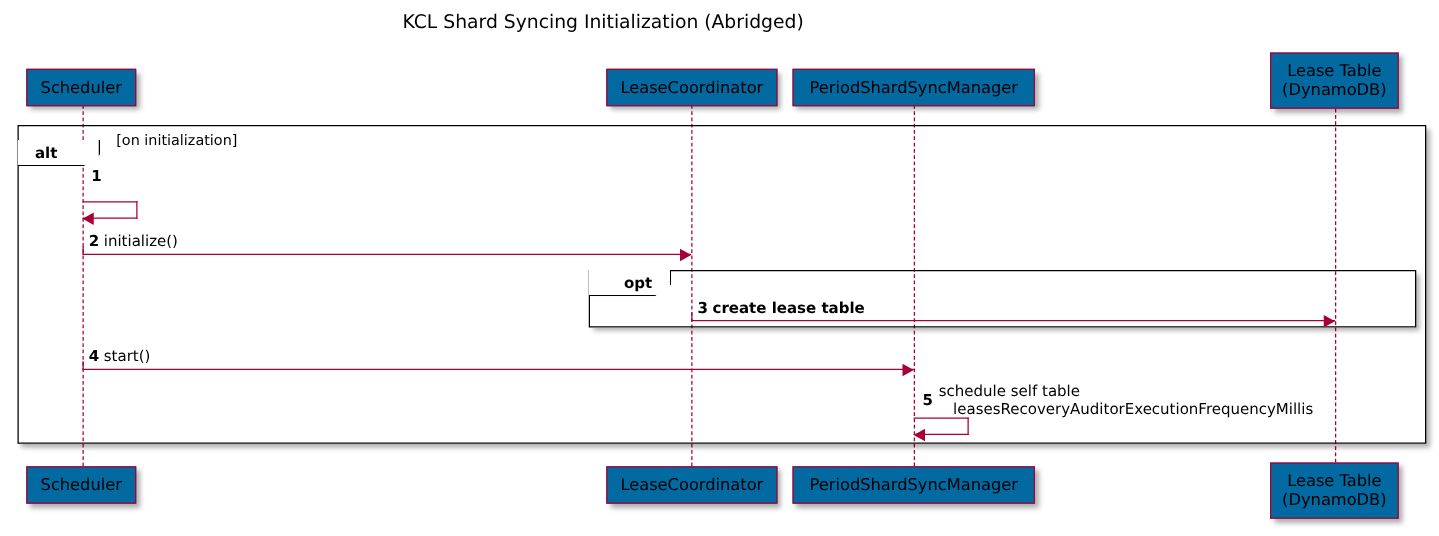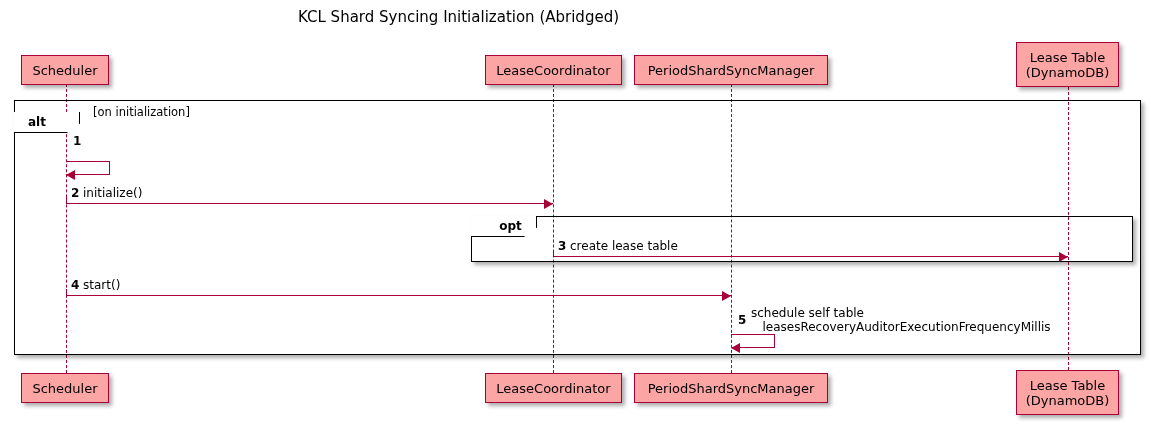--- a/index.html
+++ b/index.html
@@ -17,32 +17,33 @@
   }
   #title {
     position: absolute;
     top: 8px;
     left: 0;
     width: 917px;
     text-align: center;
     font-size: 15px;
     color: #000000;
     font-family: "DejaVu Sans", sans-serif;
+    padding-left: 24px;
   }
   
   .lifeline {
     position: absolute;
     width: 0;
     border-left: 1px dashed #A80036;
   }
   
   .participant {
     position: absolute;
     box-sizing: border-box;
-    background: #fca5a5;
+    background: #0369a1;
     border: 1.5px solid #A80036;
     box-shadow: 3px 3px 4px rgba(0,0,0,0.32);
     display: flex;
     align-items: center;
     justify-content: center;
     text-align: center;
     font-size: 13px;
     line-height: 15px;
     color: #000000;
     white-space: pre;
@@ -164,21 +165,21 @@
   <div class="self-loop" style="left:66px; top:161px; width:44px; height:14px;"></div>
   <div class="msg-arrow left" style="left:66px; top:170px;"></div>
 
   <div class="msg-seq" style="left:71px; top:186px;">2</div>
   <div class="msg-label" style="left:83px; top:186px;">initialize()</div>
   <div class="msg-line" style="left:66px; top:203px; width:487px;"></div>
   <div class="tick" style="left:66px; top:197px; height:7px;"></div>
   <div class="msg-arrow right" style="left:544px; top:199px;"></div>
 
   <div class="msg-seq" style="left:558px; top:239px;">3</div>
-  <div class="msg-label" style="left:570px; top:239px;">create lease table</div>
+  <div class="msg-label" style="left:570px; top:239px;font-weight:bold;">create lease table</div>
   <div class="msg-line" style="left:553px; top:256px; width:515px;"></div>
   <div class="tick" style="left:553px; top:250px; height:7px;"></div>
   <div class="msg-arrow right" style="left:1059px; top:252px;"></div>
 
   <div class="msg-seq" style="left:71px; top:278px;">4</div>
   <div class="msg-label" style="left:83px; top:278px;">start()</div>
   <div class="msg-line" style="left:66px; top:295px; width:665px;"></div>
   <div class="tick" style="left:66px; top:289px; height:7px;"></div>
   <div class="msg-arrow right" style="left:722px; top:291px;"></div>
 

